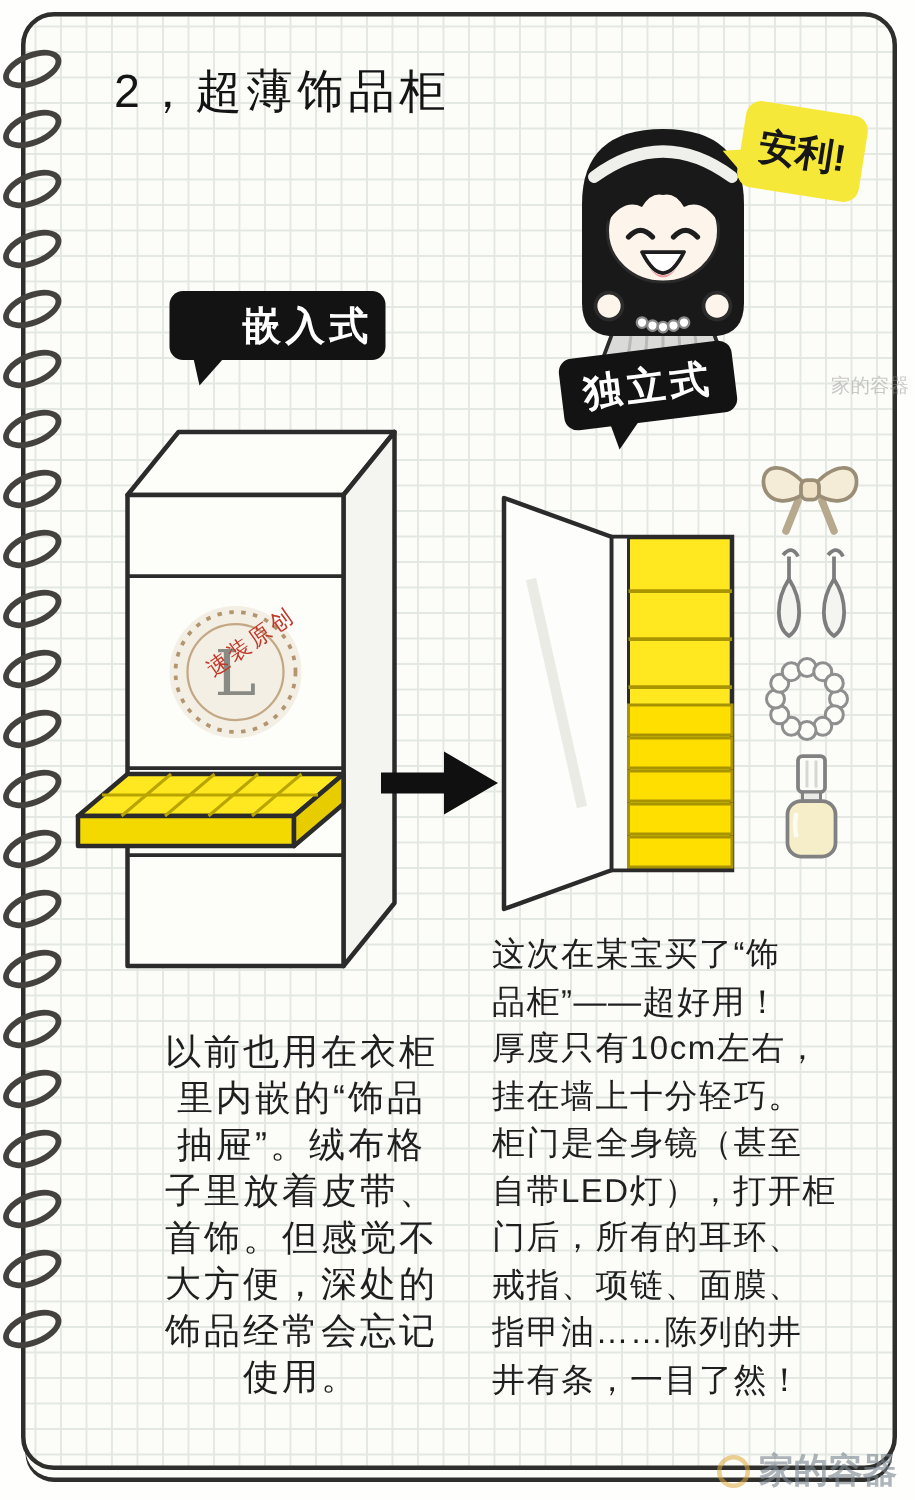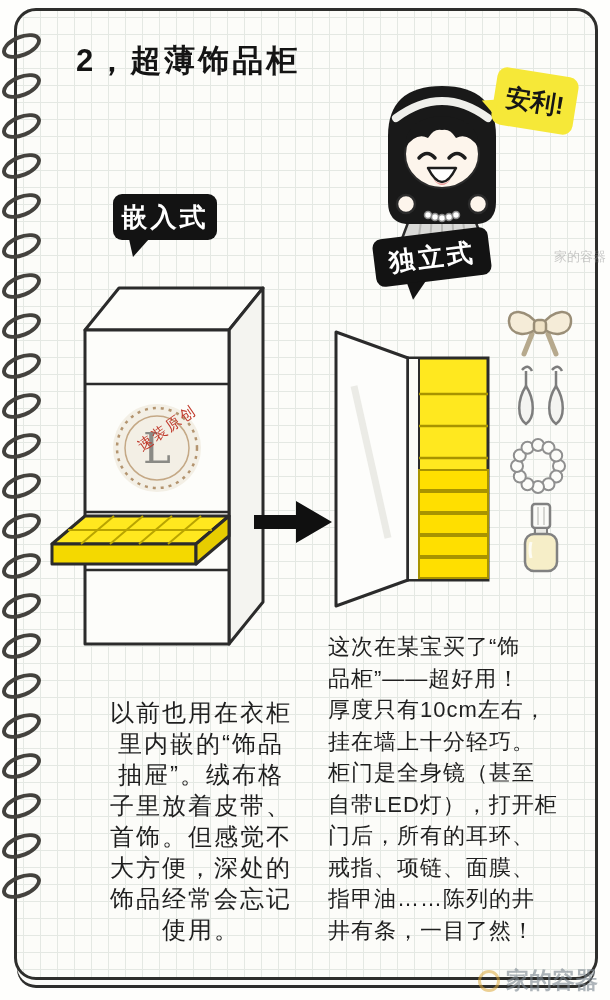--- a/index.html
+++ b/index.html
@@ -10,42 +10,42 @@
     background-color:#fcfcf9;border:3px solid #2e2e2c;border-radius:22px;
     box-shadow:0 8px 0 -3px #fcfcf9,0 11px 0 -3px #2e2e2c;
     background-image:linear-gradient(#e4e8e3 1px,transparent 1px),
                      linear-gradient(90deg,#e4e8e3 1px,transparent 1px);
     background-size:17px 17px;background-position:6px 6px;}
 
   .spiral{position:absolute;left:1px;top:26px;display:flex;flex-direction:column;z-index:30;}
   .ring{width:33px;height:14px;border:4px solid #44423e;border-radius:50%;
         transform:rotate(-22deg);margin:9px 0;background:transparent;}
 
-  .title{position:absolute;left:76px;top:40px;font-size:31px;font-weight:bold;
+  .title{position:absolute;left:76px;top:40px;font-size:31px;font-weight:normal;
          color:#141414;letter-spacing:3px;z-index:5;}
 
   .label-pill{position:absolute;background:#131313;color:#fff;font-weight:bold;
         border-radius:9px;display:flex;align-items:center;justify-content:center;z-index:8;}
   .label-pill .tail{position:absolute;width:0;height:0;border-style:solid;}
-  .pill-embedded{left:113px;top:194px;width:104px;height:46px;font-size:26px;letter-spacing:3px;}
+  .pill-embedded{left:113px;top:194px;width:104px;height:46px;font-size:26px;letter-spacing:3px;padding-left:40px;}
   .pill-embedded .tail{left:16px;bottom:-17px;
         border-width:18px 16px 0 4px;border-color:#131313 transparent transparent transparent;}
   .pill-standalone{left:374px;top:233px;width:116px;height:48px;font-size:26px;
         letter-spacing:3px;transform:rotate(-7deg);}
   .pill-standalone .tail{left:30px;bottom:-16px;
         border-width:17px 15px 0 4px;border-color:#131313 transparent transparent transparent;}
 
   .bubble-anli{position:absolute;left:494px;top:72px;width:82px;height:58px;background:#f6e838;
         border-radius:10px;display:flex;align-items:center;justify-content:center;
         font-size:25px;font-weight:bold;color:#161616;transform:rotate(9deg);z-index:9;}
   .bubble-anli .tail{position:absolute;left:-12px;bottom:10px;width:0;height:0;border-style:solid;
         border-width:6px 16px 10px 0;border-color:transparent #f6e838 transparent transparent;
         transform:rotate(8deg);}
 
-  .para{position:absolute;white-space:pre-line;color:#1f1f1f;z-index:5;margin-top:11px;}
+  .para{position:absolute;white-space:pre-line;color:#1f1f1f;z-index:5;}
   .para-left{left:78px;top:686px;width:246px;font-size:24px;line-height:31px;letter-spacing:2px;text-align:center;}
   .para-right{left:328px;top:620px;width:268px;font-size:22px;line-height:31.5px;letter-spacing:1px;}
 
   .wm-side{position:absolute;right:4px;top:248px;font-size:13px;
         color:rgba(150,150,150,.5);z-index:6;}
   .wm-bottom{position:absolute;right:12px;bottom:4px;display:flex;align-items:center;gap:6px;
         z-index:40;font-size:23px;font-weight:bold;color:rgba(125,135,145,.62);}
   .wm-bottom .logo-dot{width:16px;height:16px;border-radius:50%;
         border:3px solid rgba(220,170,60,.55);}
 

